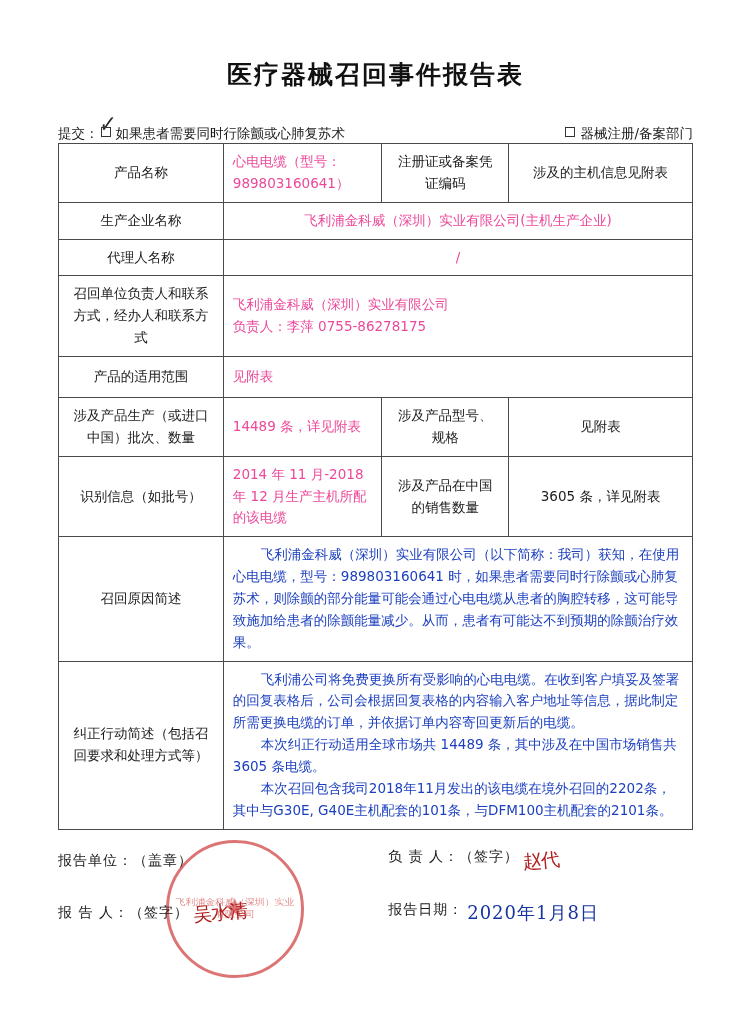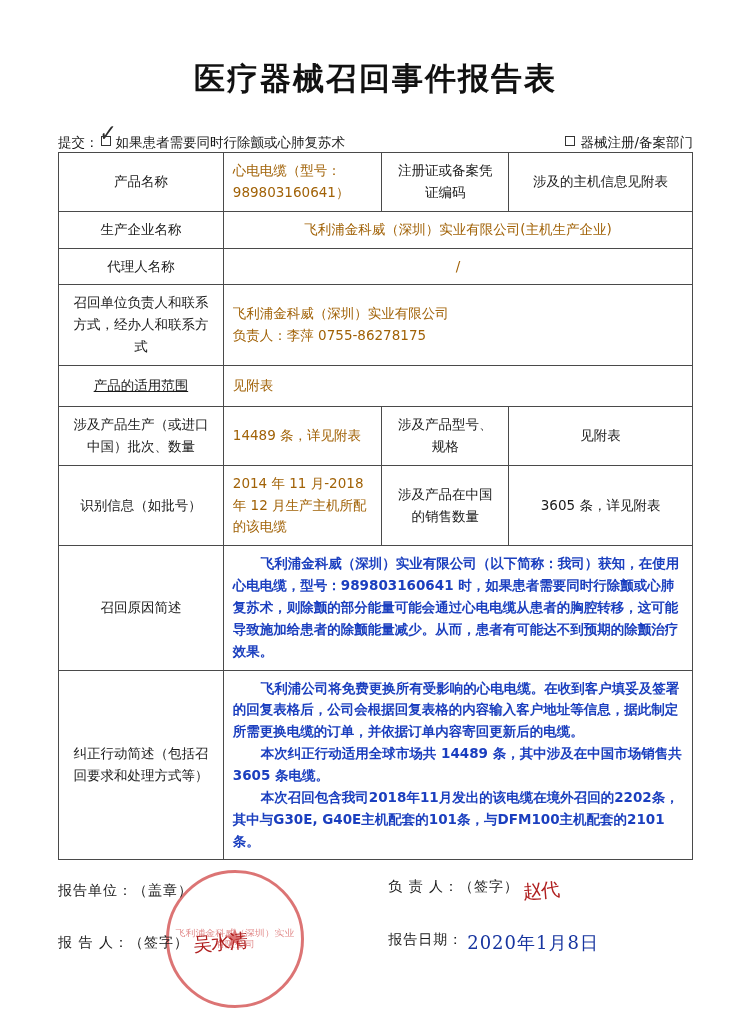--- a/index.html
+++ b/index.html
@@ -17,21 +17,21 @@
   }
   .page {
     position: relative;
     width: 751px;
     height: 1019px;
     box-sizing: border-box;
     padding: 0 58px;
   }
   .doc-title {
     text-align: center;
-    font-size: 31px;
+    font-size: 25px;
     font-weight: bold;
     letter-spacing: 2px;
     margin-top: 58px;
     margin-bottom: 0;
     color: #111;
   }
   .submit-row {
     display: flex;
     align-items: flex-end;
     margin-top: 30px;
@@ -88,33 +88,31 @@
   .c-label {
     text-align: center;
   }
   .c-center {
     text-align: center;
   }
   .c-left {
     text-align: left;
   }
   .blue {
-    color: #a16207;
+    color: #ec4899;
   }
   .blue-body {
     color: #1b3fbf;
     text-indent: 0;
-    font-weight: bold;
   }
   .indent {
     text-indent: 28px;
   }
   .tall {
     height: 26px;
-    text-decoration: underline;
   }
 
   .footer {
     margin-top: 18px;
     position: relative;
     font-size: 14px;
   }
   .foot-row {
     display: flex;
     align-items: center;

